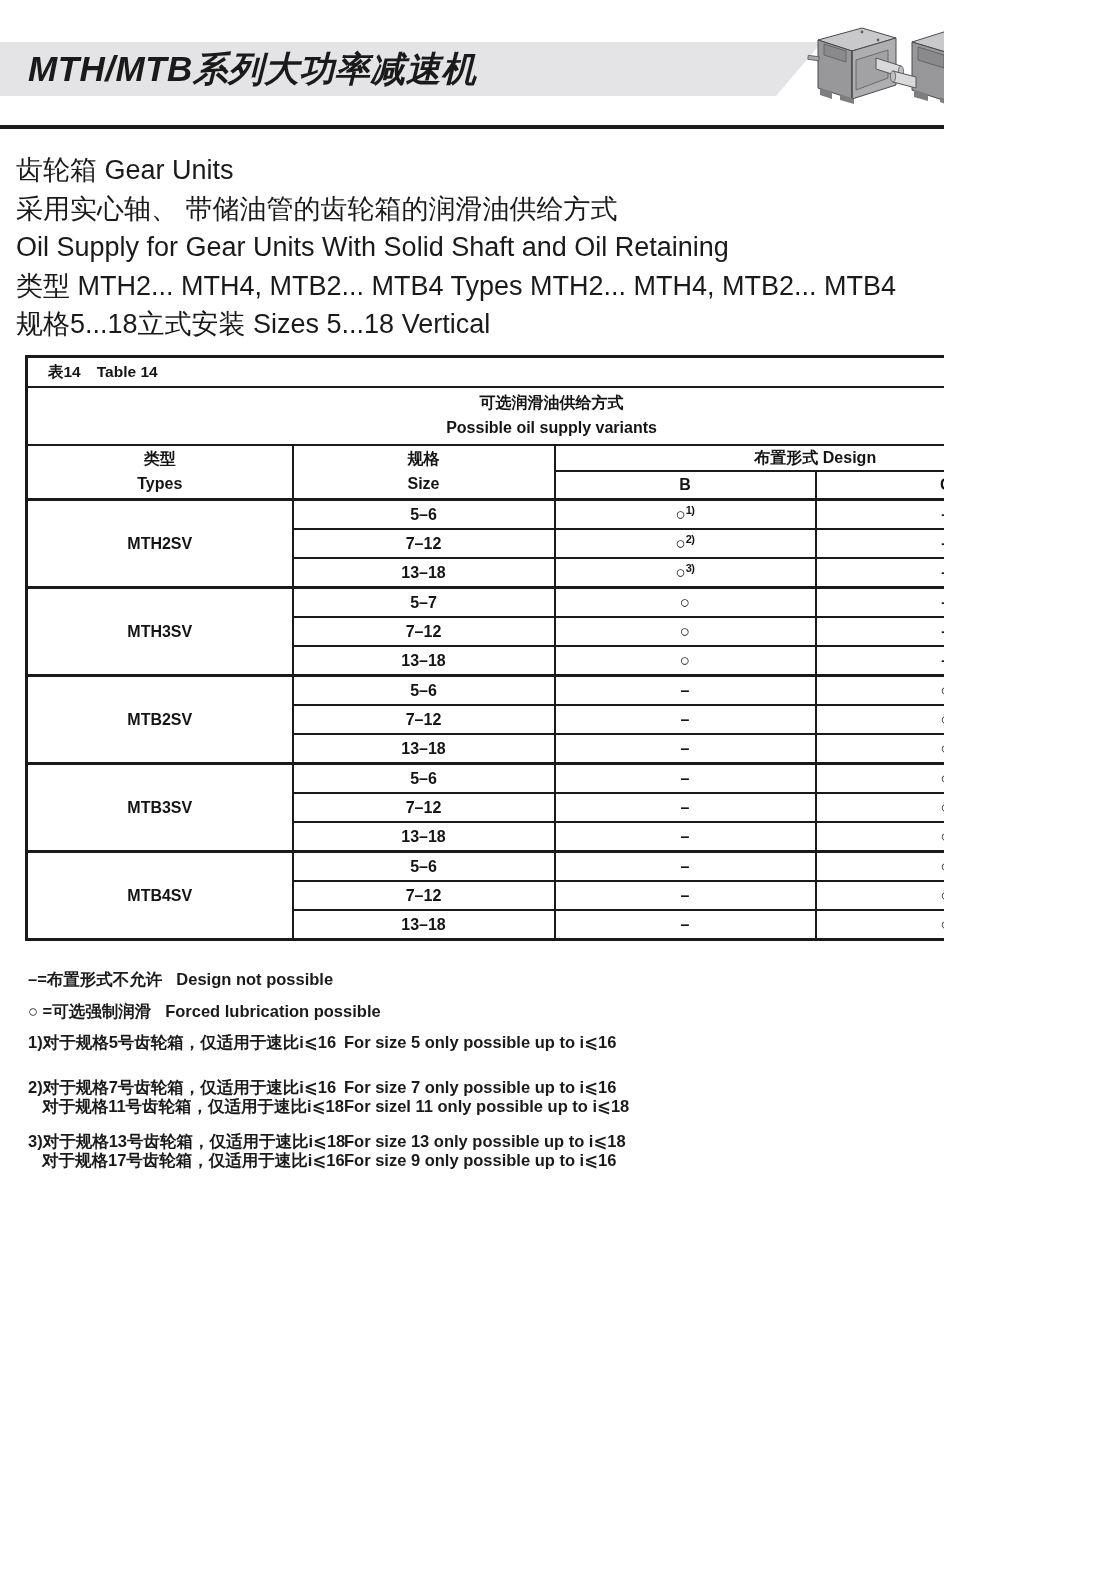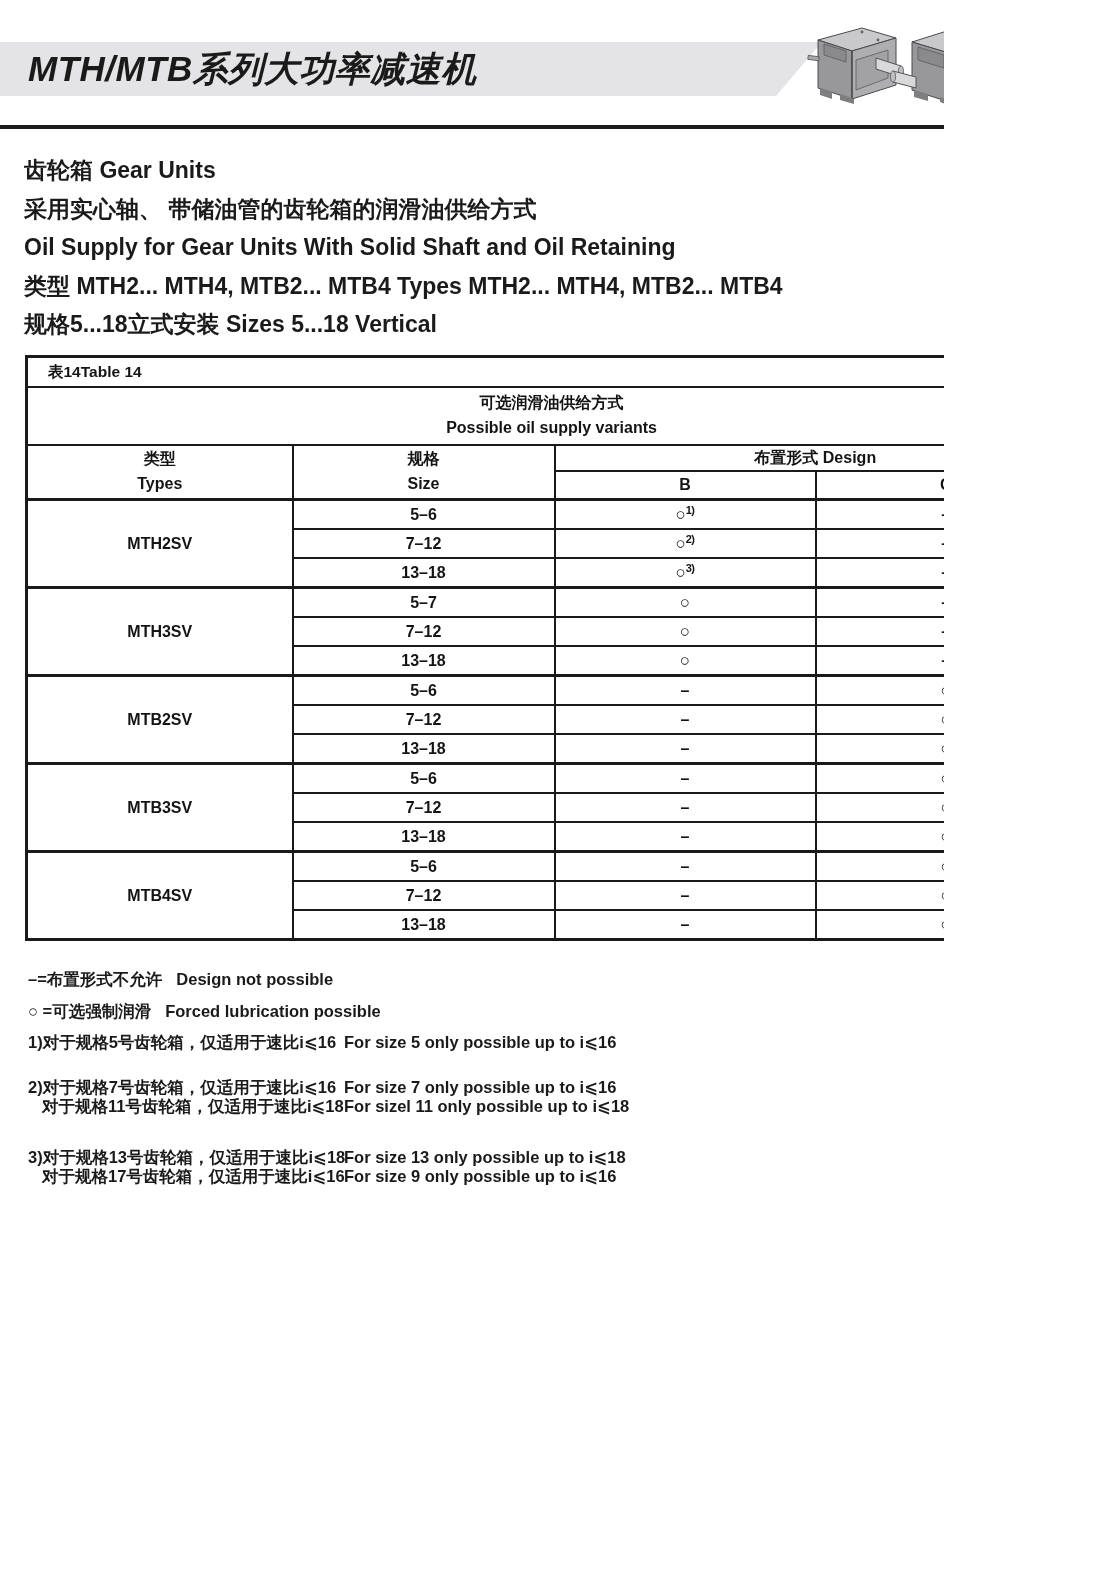--- a/index.html
+++ b/index.html
@@ -12,52 +12,52 @@
   
   .banner-svg { position:absolute; top:0; left:0; }
   .banner-title {
     position:absolute; left:28px; top:42px; height:54px; line-height:54px;
     font-size:35px; font-weight:bold; font-style:italic; letter-spacing:0.5px;
     white-space:pre;
   }
   .header-rule { position:absolute; top:125px; left:0; width:1100px; height:4px; background:#1c1c1c; }
 
   
-  .intro { position:absolute; left:24px; top:151px; font-size:23px; font-weight:bold; }
+  .intro { position:absolute; left:16px; top:151px; font-size:27px; font-weight:normal; }
   .intro .line { height:38.5px; line-height:38.5px; white-space:pre; }
 
   
   .oil-table {
     position:absolute; left:25px; top:355px; width:1050px;
     border-collapse:collapse; table-layout:fixed;
     font-weight:bold; font-size:16px; color:#141414;
     border:3px solid #1a1a1a;
   }
   .oil-table td { border:2px solid #1a1a1a; padding:0; text-align:center; vertical-align:middle; }
   .cap-row td { height:28px; text-align:left; padding-left:20px; font-size:15.5px; }
-  .cap-zh { }
+  .cap-zh { margin-right:16px; }
   .sup-row td { height:56px; }
   .stack { display:block; line-height:1.55; }
   .hdr-design td { height:24px; }
   .hdr-bc td { height:26px; }
   .data td { height:27px; }
   .gs td { border-top-width:3px;margin-top:48px; }
   .hdr-split { border-bottom-width:3px;border-radius:12px; }
   .sym { font-size:17px; }
   .data sup { font-size:11px; vertical-align:6px; margin-left:0px; letter-spacing:-0.5px; }
 
   
   .notes { position:absolute; left:28px; top:970px; font-size:16.5px; font-weight:bold; }
   .note-line { display:flex; line-height:19px; }
   .legend-line { margin-bottom:12.5px; }
   .legend-line .legend-zh { margin-right:14px; white-space:pre; }
   .fn-zh { width:316px; white-space:pre; flex:none; }
   .fn-zh.cont { padding-left:14px; width:302px; }
   .mb-note { margin-bottom:26px; }
-  .mb-big { margin-bottom:32px; }
+  .mb-big { margin-bottom:16px;text-align:center; }
 </style>
 </head>
 <body>
 
 <div class="page">
 
   <svg class="banner-svg" width="1100" height="140" viewBox="0 0 1100 140">
 
     <polygon points="0,42 822,42 776,96 0,96" fill="#e4e4e6"></polygon>
 

